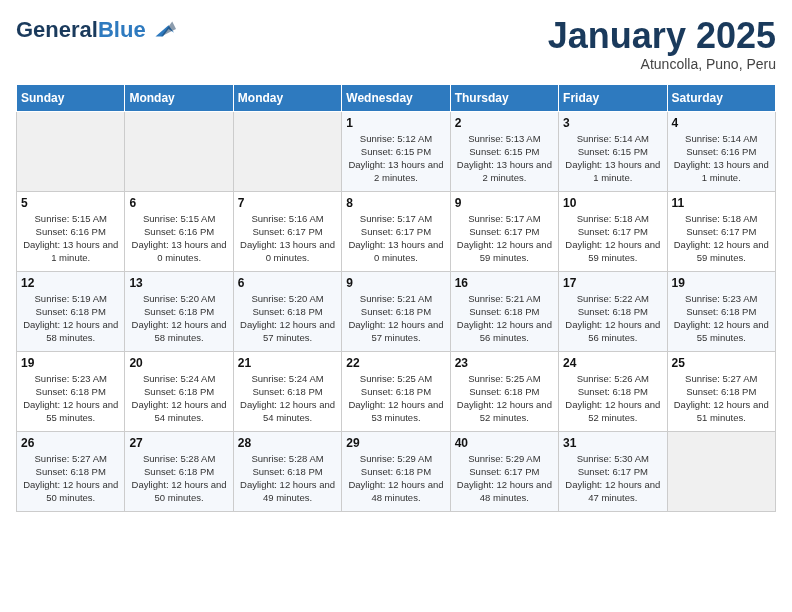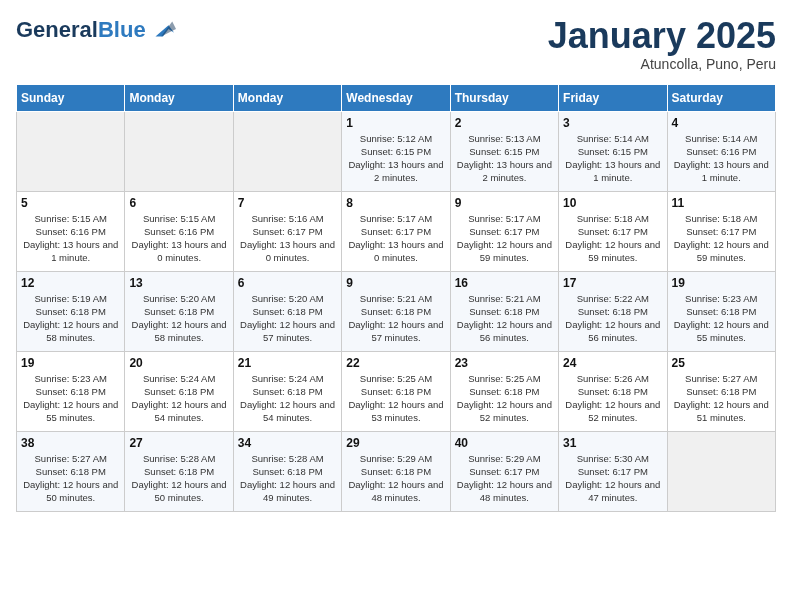--- a/index.html
+++ b/index.html
@@ -234,29 +234,29 @@
           <div class="day-num">24</div>
           <div class="day-info">Sunrise: 5:26 AM<br>Sunset: 6:18 PM<br>Daylight: 12 hours and 52 minutes.</div>
         </td>
         <td>
           <div class="day-num">25</div>
           <div class="day-info">Sunrise: 5:27 AM<br>Sunset: 6:18 PM<br>Daylight: 12 hours and 51 minutes.</div>
         </td>
       </tr>
       <tr>
         <td>
-          <div class="day-num">38</div>
+          <div class="day-num">26</div>
           <div class="day-info">Sunrise: 5:27 AM<br>Sunset: 6:18 PM<br>Daylight: 12 hours and 50 minutes.</div>
         </td>
         <td>
           <div class="day-num">27</div>
           <div class="day-info">Sunrise: 5:28 AM<br>Sunset: 6:18 PM<br>Daylight: 12 hours and 50 minutes.</div>
         </td>
         <td>
-          <div class="day-num">34</div>
+          <div class="day-num">28</div>
           <div class="day-info">Sunrise: 5:28 AM<br>Sunset: 6:18 PM<br>Daylight: 12 hours and 49 minutes.</div>
         </td>
         <td>
           <div class="day-num">29</div>
           <div class="day-info">Sunrise: 5:29 AM<br>Sunset: 6:18 PM<br>Daylight: 12 hours and 48 minutes.</div>
         </td>
         <td>
           <div class="day-num">40</div>
           <div class="day-info">Sunrise: 5:29 AM<br>Sunset: 6:17 PM<br>Daylight: 12 hours and 48 minutes.</div>
         </td>

